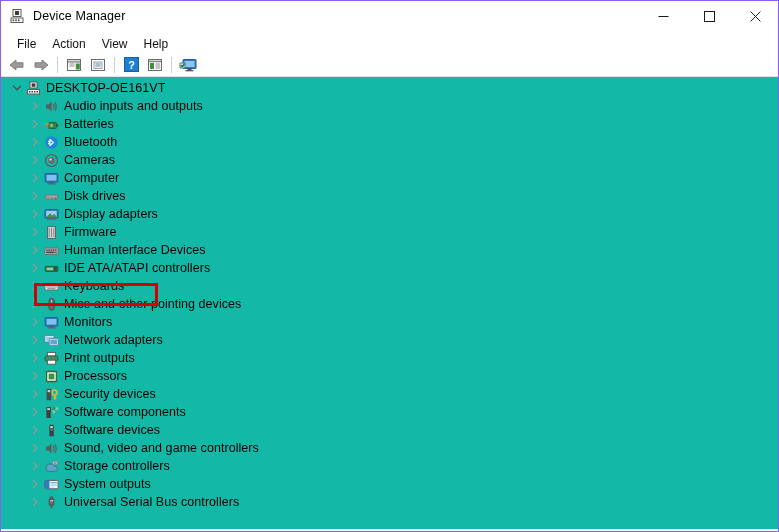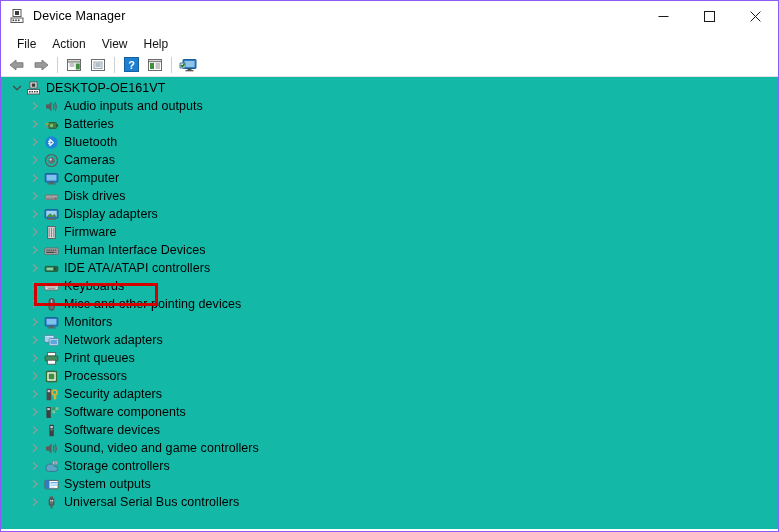--- a/index.html
+++ b/index.html
@@ -516,21 +516,21 @@
               <path d="M3.4 1.6 L7 5 L3.4 8.4" fill="none" stroke="#9a9a9a" stroke-width="1.3" stroke-linecap="round" stroke-linejoin="round"></path>
             </svg>
           </span>
           <span class="node-icon">
             <svg width="15" height="15" viewBox="0 0 15 15">
               <rect x="3.4" y="1.6" width="8.2" height="3.4" fill="#ffffff" stroke="#5a5a5a" stroke-width="0.9"></rect>
               <rect x="1.2" y="5" width="12.6" height="5" rx="0.8" fill="#3f8f5f" stroke="#2a6340" stroke-width="0.9"></rect>
               <rect x="3.4" y="9.2" width="8.2" height="4" fill="#ffffff" stroke="#5a5a5a" stroke-width="0.9"></rect>
             </svg>
           </span>
-          <span class="node-label">Print queues</span>
+          <span class="node-label">Print outputs</span>
         </div>
         <div class="row child">
           <span class="twisty">
             <svg width="10" height="10" viewBox="0 0 10 10">
               <path d="M3.4 1.6 L7 5 L3.4 8.4" fill="none" stroke="#9a9a9a" stroke-width="1.3" stroke-linecap="round" stroke-linejoin="round"></path>
             </svg>
           </span>
           <span class="node-icon">
             <svg width="15" height="15" viewBox="0 0 15 15">
               <rect x="2.6" y="2.6" width="9.8" height="9.8" fill="#ffffff" stroke="#2f6f2f" stroke-width="1.4"></rect>
@@ -552,21 +552,21 @@
             </svg>
           </span>
           <span class="node-icon">
             <svg width="15" height="15" viewBox="0 0 15 15">
               <rect x="2.6" y="1.8" width="4.6" height="11.4" rx="0.6" fill="#4a4a4a"></rect>
               <rect x="3.6" y="3" width="2.6" height="2.2" fill="#c9c9c9"></rect>
               <circle cx="10.6" cy="5.4" r="2.4" fill="none" stroke="#d9b53a" stroke-width="1.6"></circle>
               <path d="M10.6 7.6 L10.6 12.6 M10.6 9.8 L12.4 9.8 M10.6 11.4 L12.2 11.4" stroke="#d9b53a" stroke-width="1.5" fill="none"></path>
             </svg>
           </span>
-          <span class="node-label">Security adapters</span>
+          <span class="node-label">Security devices</span>
         </div>
         <div class="row child">
           <span class="twisty">
             <svg width="10" height="10" viewBox="0 0 10 10">
               <path d="M3.4 1.6 L7 5 L3.4 8.4" fill="none" stroke="#9a9a9a" stroke-width="1.3" stroke-linecap="round" stroke-linejoin="round"></path>
             </svg>
           </span>
           <span class="node-icon">
             <svg width="15" height="15" viewBox="0 0 15 15">
               <rect x="2.4" y="2" width="4.4" height="11" rx="0.5" fill="#3f3f3f"></rect>

